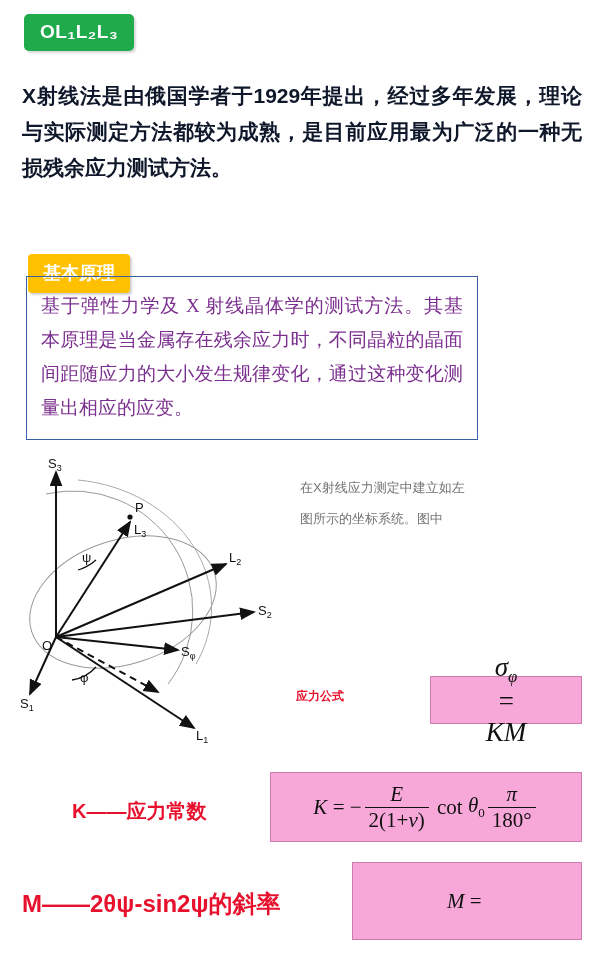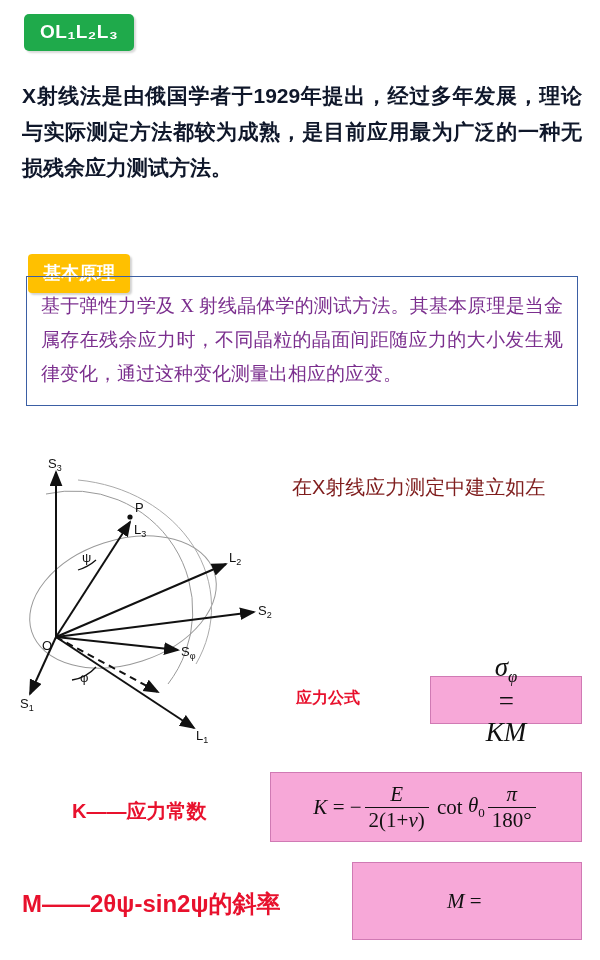--- a/index.html
+++ b/index.html
@@ -57,21 +57,21 @@
     border-radius: 4px;
     box-shadow: 2px 2px 2px rgba(0,0,0,0.18);
     margin-top: 32px;
   }
 
   
   .principle-box {
     position: absolute;
     left: 26px;
     top: 276px;
-    width: 552px;
+    width: 452px;
     box-sizing: border-box;
     border: 1.5px solid #3b5fa4;
     padding: 12px 14px 14px 14px;
     color: #7b2f8e;
     font-size: 19px;
     line-height: 34px;
     font-family: "Liberation Serif", serif;
     text-align: justify;
   }
 
@@ -81,37 +81,37 @@
     left: 18px;
     top: 452px;
     width: 270px;
     height: 310px;
   }
   .diagram svg { display: block; }
 
   
   .diagram-note {
     position: absolute;
-    left: 292px;
+    left: 300px;
     top: 472px;
     width: 282px;
-    color: #7f1d1d;
-    font-size: 20px;
+    color: #737373;
+    font-size: 13px;
     line-height: 31px;
     font-family: "Liberation Sans", sans-serif;
   }
 
   
   .red-label {
     position: absolute;
     color: #e8112d;
     font-weight: bold;
     font-family: "Liberation Sans", sans-serif;
   }
-  #stress-formula-label { left: 296px; top: 688px; font-size: 16px; }
+  #stress-formula-label { left: 296px; top: 688px; font-size: 12px; }
   #k-label { left: 72px; top: 798px; font-size: 20px; text-align: center; }
   #m-label { left: 22px; top: 888px; font-size: 24px; }
 
   
   .formula-box {
     position: absolute;
     background: #f7a8d8;
     border: 1px solid #d07ab4;
     color: #111111;
     font-family: "Liberation Serif", serif;
@@ -202,20 +202,21 @@
       <text x="211" y="110">L<tspan font-size="9" dy="3">2</tspan></text>
       <text x="178" y="288">L<tspan font-size="9" dy="3">1</tspan></text>
       <text x="64" y="110">ψ</text>
       <text x="62" y="230">φ</text>
     </g>
   </svg>
 </div>
 
 <div class="diagram-note">
   <div>在X射线应力测定中建立如左</div>
+  <div>图所示的坐标系统。图中</div>
 </div>
 
 <div class="red-label" id="stress-formula-label">应力公式</div>
 <div class="formula-box" id="formula-stress">
   <span class="it">σ<span class="sub it">φ</span></span>&nbsp;=&nbsp;<span class="it">KM</span>
 </div>
 
 <div class="red-label" id="k-label">K——应力常数</div>
 <div class="formula-box" id="formula-k">
   <span class="it">K</span>&nbsp;=&nbsp;−

